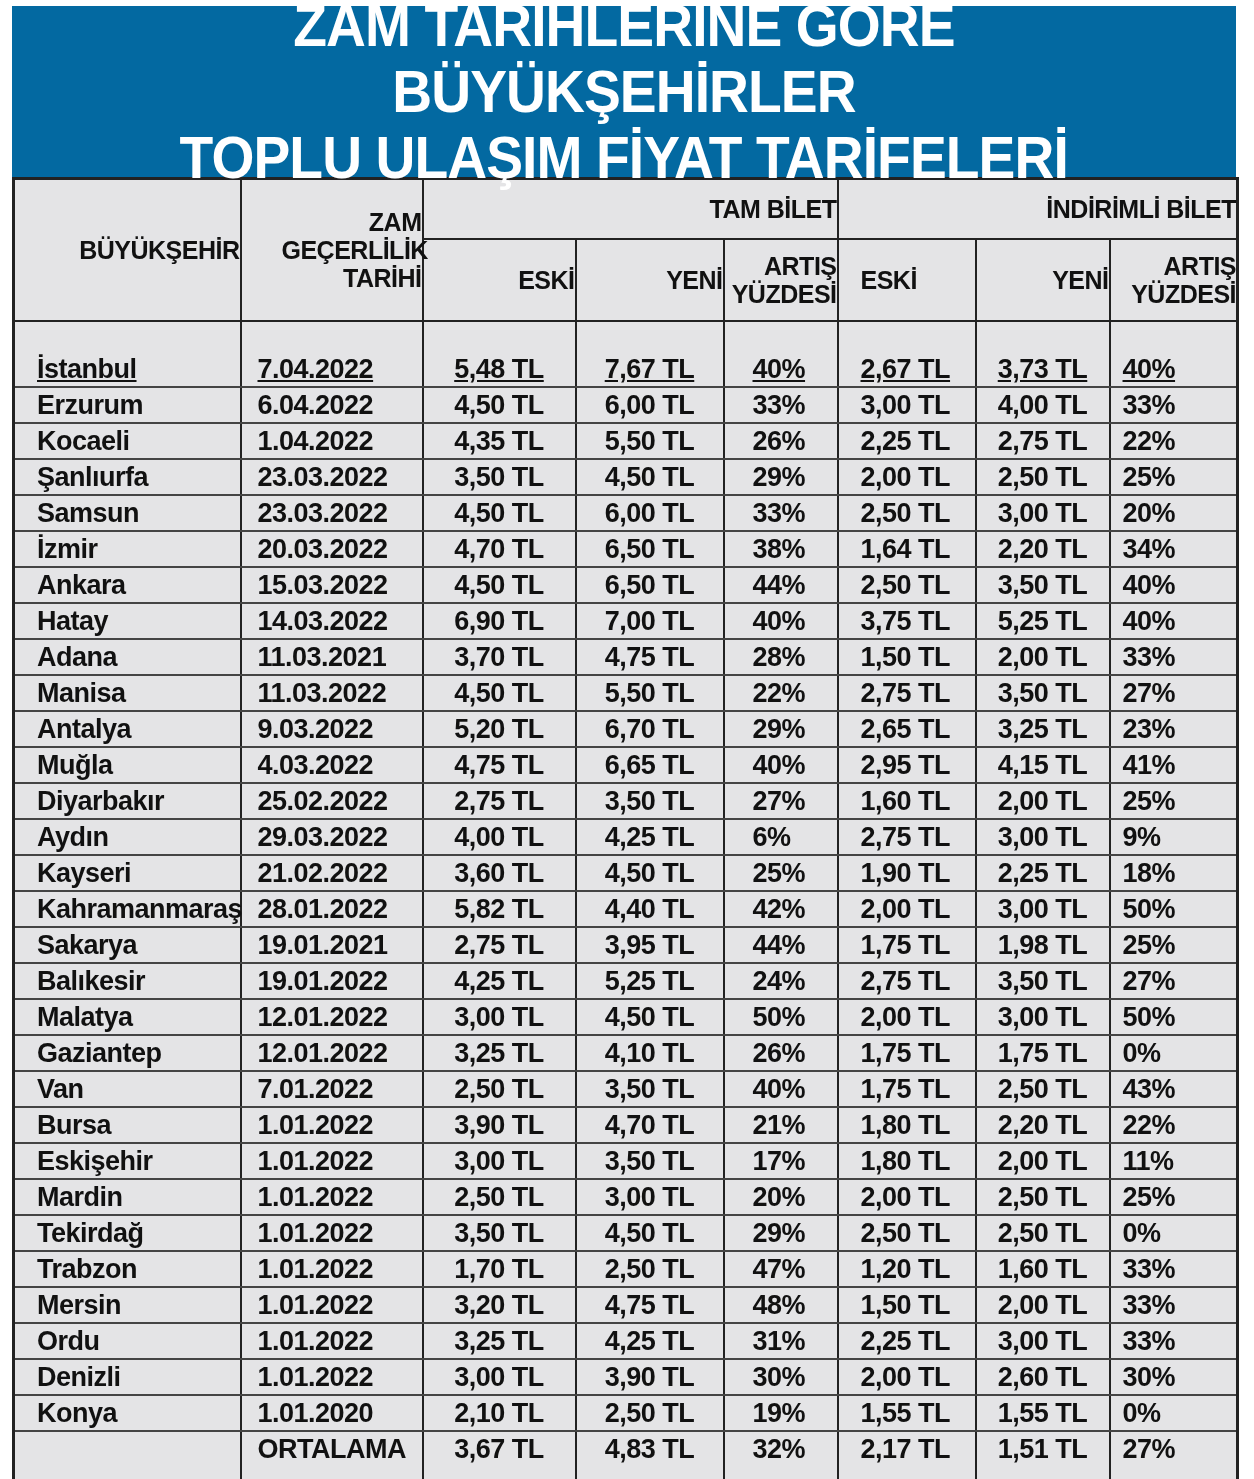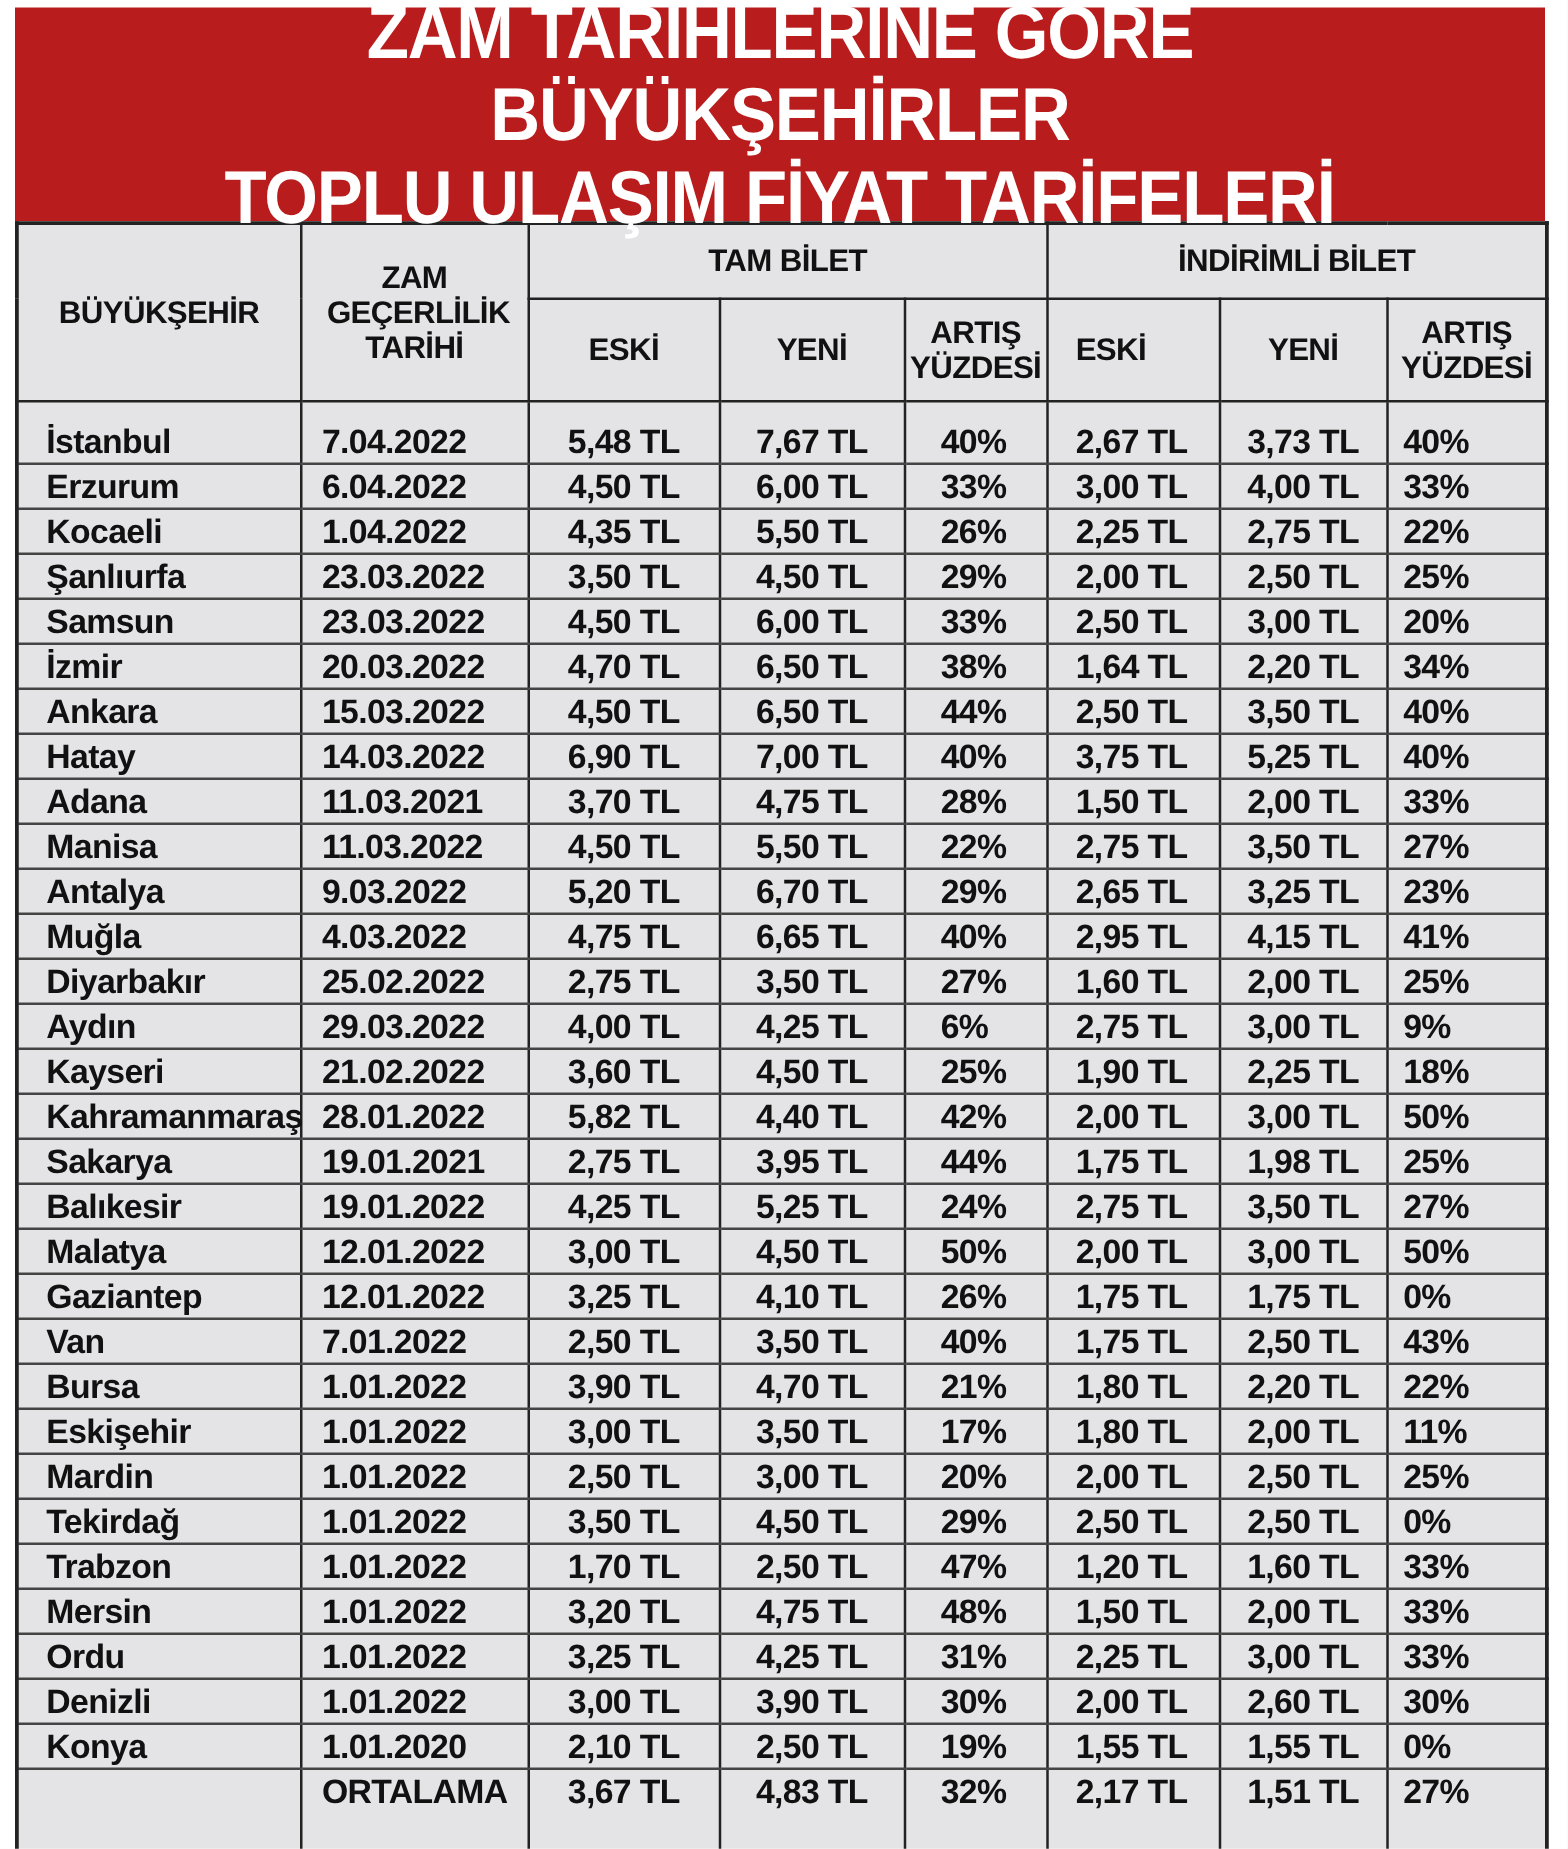--- a/index.html
+++ b/index.html
@@ -3,46 +3,46 @@
 <meta charset="utf-8">
 <style>
   html, body { margin: 0; padding: 0; background: #ffffff; }
   body { width: 1254px; height: 1479px; position: relative; overflow: hidden; }
   .wrap {
     position: absolute; left: 12px; top: 6px; width: 1224px;
     font-family: "Liberation Sans", "DejaVu Sans", sans-serif;
     color: #111;
   }
   .title-box {
-    background: #b91c1c; color: #fff; height: 171px;
+    background: #0369a1; color: #fff; height: 171px;
     display: flex; flex-direction: column; align-items: center; justify-content: center;
     text-align: center;
   }
   .title-line {
     font-family: "Liberation Sans", sans-serif; font-weight: 700;
     font-size: 60px; line-height: 66px; letter-spacing: -1px;
     transform: scaleX(0.92);
   }
   table {
     width: 1224px; border-collapse: collapse; table-layout: fixed;
     background: #e4e4e6;
     border: 3px solid #222;
   }
   th, td {
     border-left: 2px solid #222; border-right: 2px solid #222;
     font-weight: 700; padding: 0;
   }
   th {
-    font-size: 25px; line-height: 28px; text-align: center; vertical-align: middle;
+    font-size: 25px; line-height: 28px; text-align: right; vertical-align: middle;
     border-top: 2px solid #222; border-bottom: 2px solid #222;
     letter-spacing: -0.5px;
   }
   thead tr.h1 th { height: 58px; }
   thead tr.h2 th { height: 80px; }
-  tbody tr.first td { padding-top: 14px; }
+  tbody tr.first td { padding-top: 30px; text-decoration: underline; }
   td {
     font-size: 27px; height: 34px; line-height: 34px;
     border-bottom: 2px solid #444; letter-spacing: -0.5px;
     white-space: nowrap;
   }
   tbody tr:last-child td { border-bottom: none; height: 68px; vertical-align: top; }
   td.city { padding-left: 22px; text-align: left; }
   td.date { padding-left: 16px; text-align: left; margin-left: 13px; }
   td.num { text-align: center; }
   td.pct-l { padding-left: 28px; text-align: left; }

